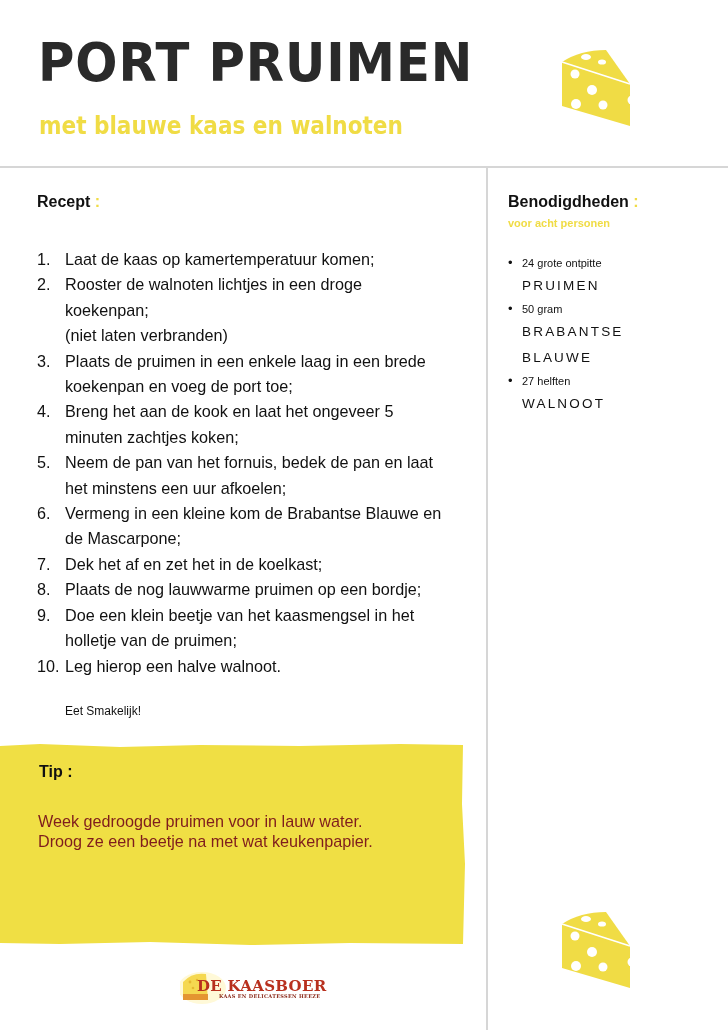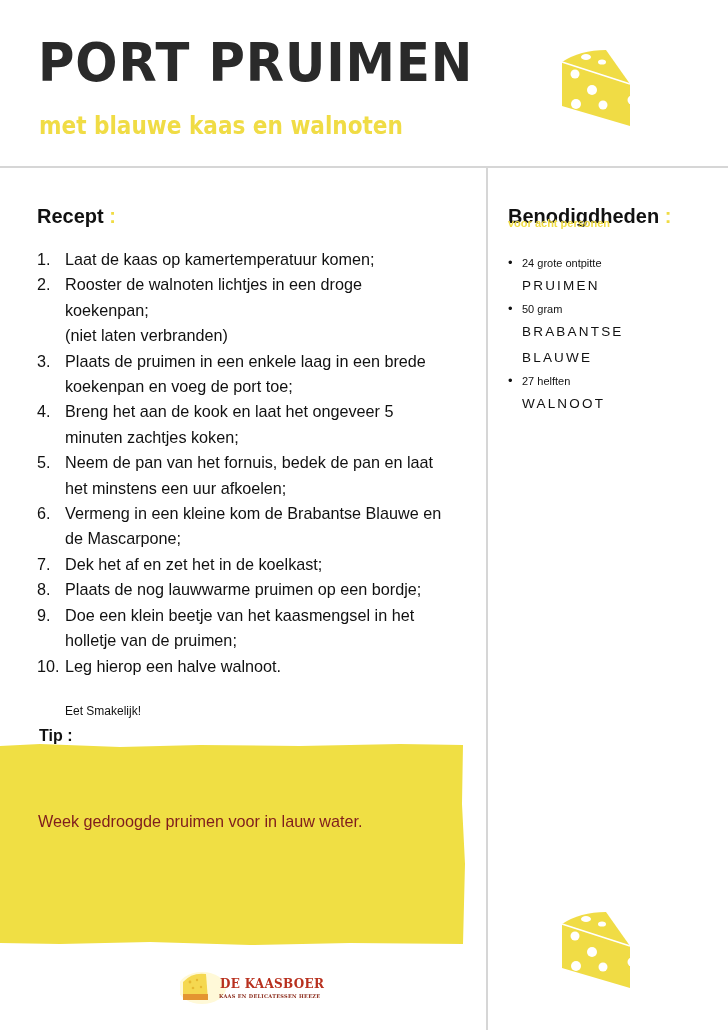--- a/index.html
+++ b/index.html
@@ -18,48 +18,48 @@
       font-size: 24px; font-weight: 600; color: #f0dc45;
       transform: scaleX(0.9); transform-origin: left top;
     }
     .cheese { position: absolute; }
     .cheese-top { left: 560px; top: 40px; width: 74px; width: 76px; height: 88px; }
     .cheese-bottom { left: 560px; top: 902px; width: 76px; height: 88px; }
 
     .hr { position: absolute; left: 0; top: 166px; width: 728px; height: 2px; background: #d6d6d6; }
     .vr { position: absolute; left: 486px; top: 167px; width: 2px; height: 863px; background: #d6d6d6; }
 
-    .section-head { position: absolute; font-size: 20px; font-weight: bold; color: #111; margin-top: 12px; }
+    .section-head { position: absolute; font-size: 16px; font-weight: bold; color: #111; }
     .section-head .colon { color: #f0dc45; }
     .recept-head { left: 37px; top: 193px; }
 
     .steps { position: absolute; left: 37px; top: 247px; width: 420px; list-style: none; }
     .steps li { display: flex; font-size: 16.2px; line-height: 25.4px; color: #111; }
     .steps .num { width: 28px; flex: none; }
     .steps .txt { flex: 1; }
     .closing { position: absolute; left: 65px; top: 704px; font-size: 12px; color: #111; }
 
     .tip-box {
       position: absolute; left: 0; top: 744px; width: 465px; height: 201px;
       background: #f0df44;
       clip-path: polygon(0 2px, 40px 0, 120px 3px, 200px 1px, 300px 2px, 400px 0, 463px 1px, 462px 60px, 465px 120px, 463px 200px, 350px 199px, 250px 201px, 150px 198px, 60px 200px, 0 199px);
     }
-    .tip-head { position: absolute; left: 39px; top: 727px; font-size: 16px; font-weight: bold; color: #111; }
+    .tip-head { position: absolute; left: 39px; top: 763px; font-size: 16px; font-weight: bold; color: #111; }
     .tip-text { position: absolute; left: 38px; top: 811px; font-size: 16.2px; line-height: 20px; color: #7f1d1d; }
 
     .benod-head { left: 508px; top: 193px; }
     .benod-sub { position: absolute; left: 508px; top: 217px; font-size: 11px; font-weight: bold; color: #f0dc45; }
     .ingredients { position: absolute; left: 508px; top: 253px; list-style: none; width: 210px; }
     .ingredients li { position: relative; padding-left: 14px; }
     .ingredients li::before { content: "•"; position: absolute; left: 0; top: 0; font-size: 13px; line-height: 20px; color: #111; }
     .ing-qty { display: block; font-size: 11px; line-height: 20px; color: #111; }
     .ing-name { display: block; font-size: 13.5px; font-weight: normal; letter-spacing: 2.2px; line-height: 26px; color: #111; white-space: pre-line; }
 
     .logo { position: absolute; left: 180px; top: 970px; width: 130px; height: 34px; }
-    .logo-text { position: absolute; left: 220px; top: 977px; font-family: "DejaVu Serif", serif; font-size: 12px; font-weight: bold; color: #b8301e; letter-spacing: 0.3px; }
+    .logo-text { position: absolute; left: 197px; top: 977px; font-family: "DejaVu Serif", serif; font-size: 15px; font-weight: bold; color: #b8301e; letter-spacing: 0.3px; }
     .logo-sub { position: absolute; left: 219px; top: 993px; font-family: "DejaVu Serif", serif; font-size: 5px; font-weight: bold; color: #8a2a1a; letter-spacing: 0.3px; }
   </style>
 </head>
 <body>
 
 <div class="title">PORT PRUIMEN</div>
 <div class="subtitle">met blauwe kaas en walnoten</div>
 
 <svg class="cheese cheese-top" viewBox="0 0 76 88">
   <path d="M2 22 Q20 10 46 10 L70 44 L70 86 L2 66 Z" fill="#f0dc45"></path>
@@ -126,20 +126,21 @@
       <span class="txt">Leg hierop een halve walnoot.</span>
     </li>
 </ol>
 
 <div class="closing">Eet Smakelijk!</div>
 
 <div class="tip-box"></div>
 <div class="tip-head">Tip :</div>
 <div class="tip-text">
   <div>Week gedroogde pruimen voor in lauw water.</div>
+  <div>Droog ze een beetje na met wat keukenpapier.</div>
 </div>
 
 <div class="section-head benod-head">
   <span>Benodigdheden</span><span class="colon"> :</span>
 </div>
 <div class="benod-sub">voor acht personen</div>
 
 <ul class="ingredients">
   <li>
     <span class="ing-qty">24 grote ontpitte</span>

